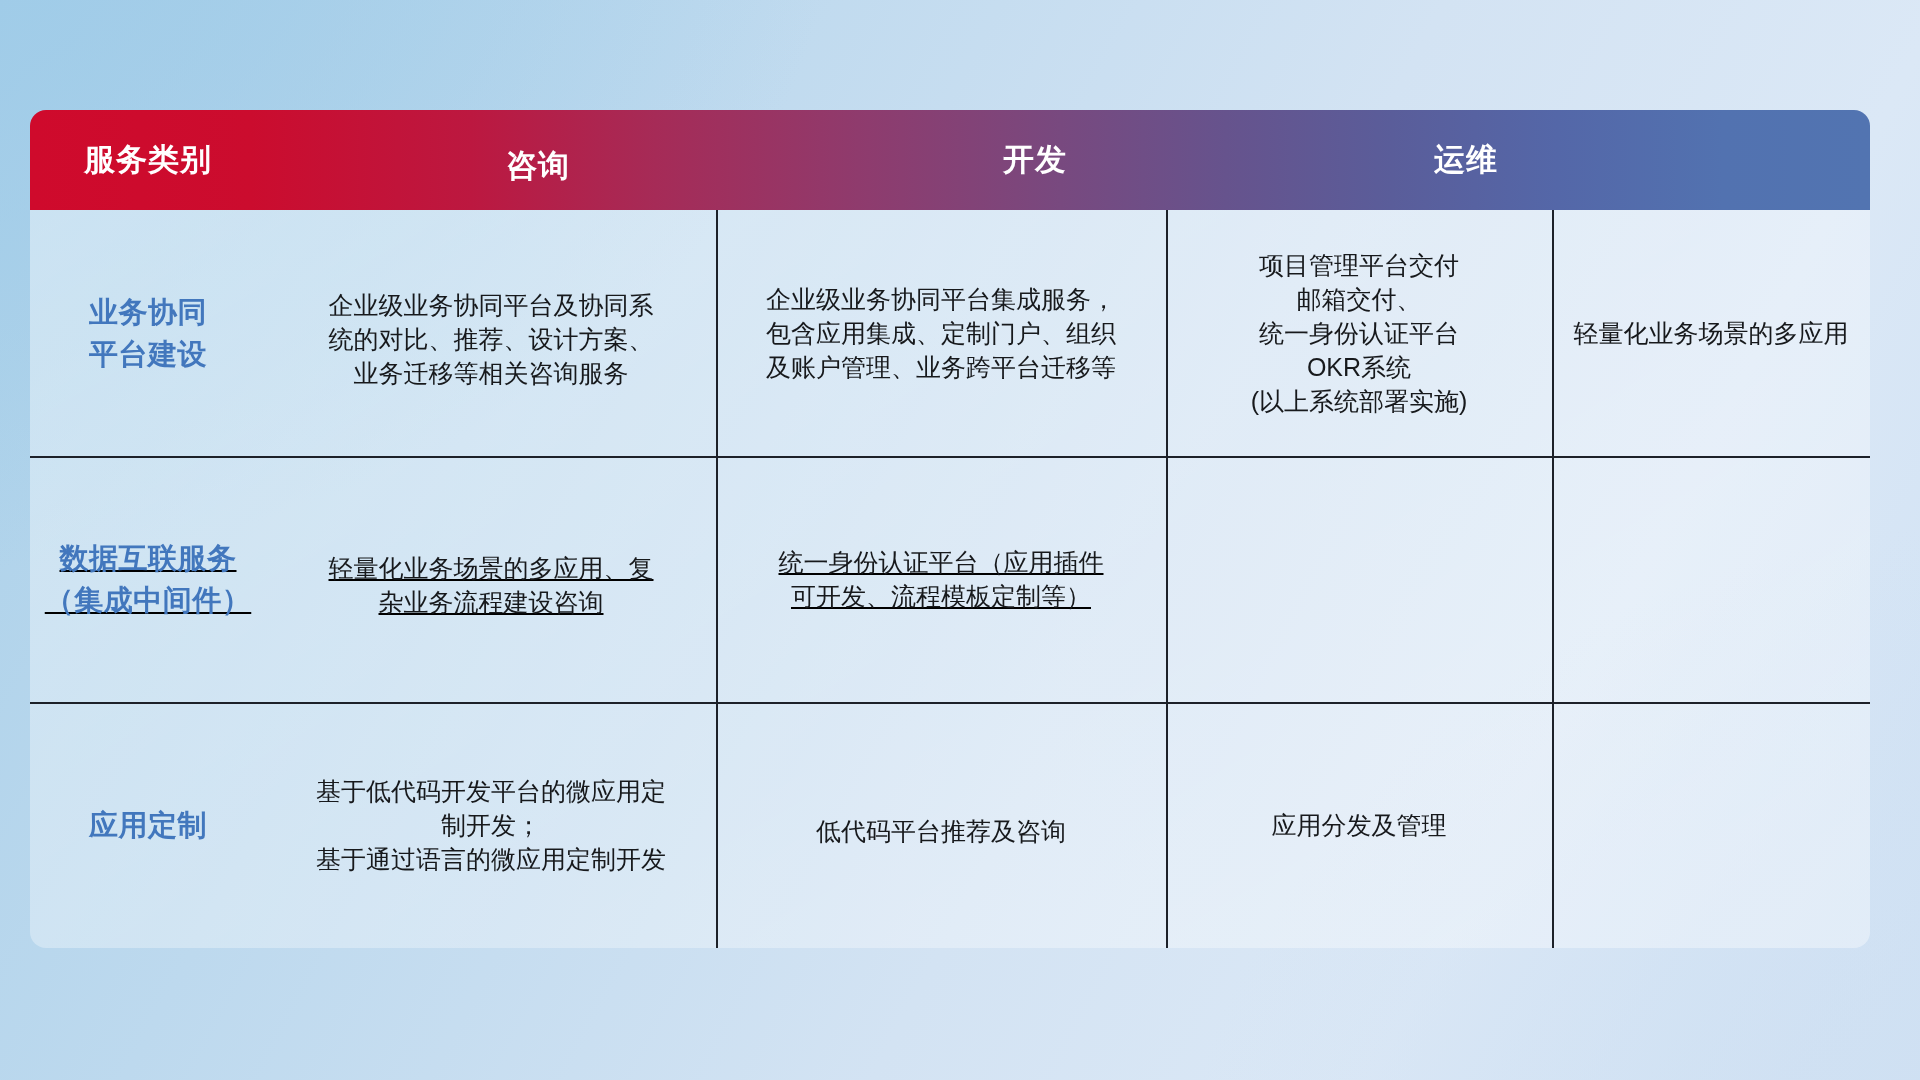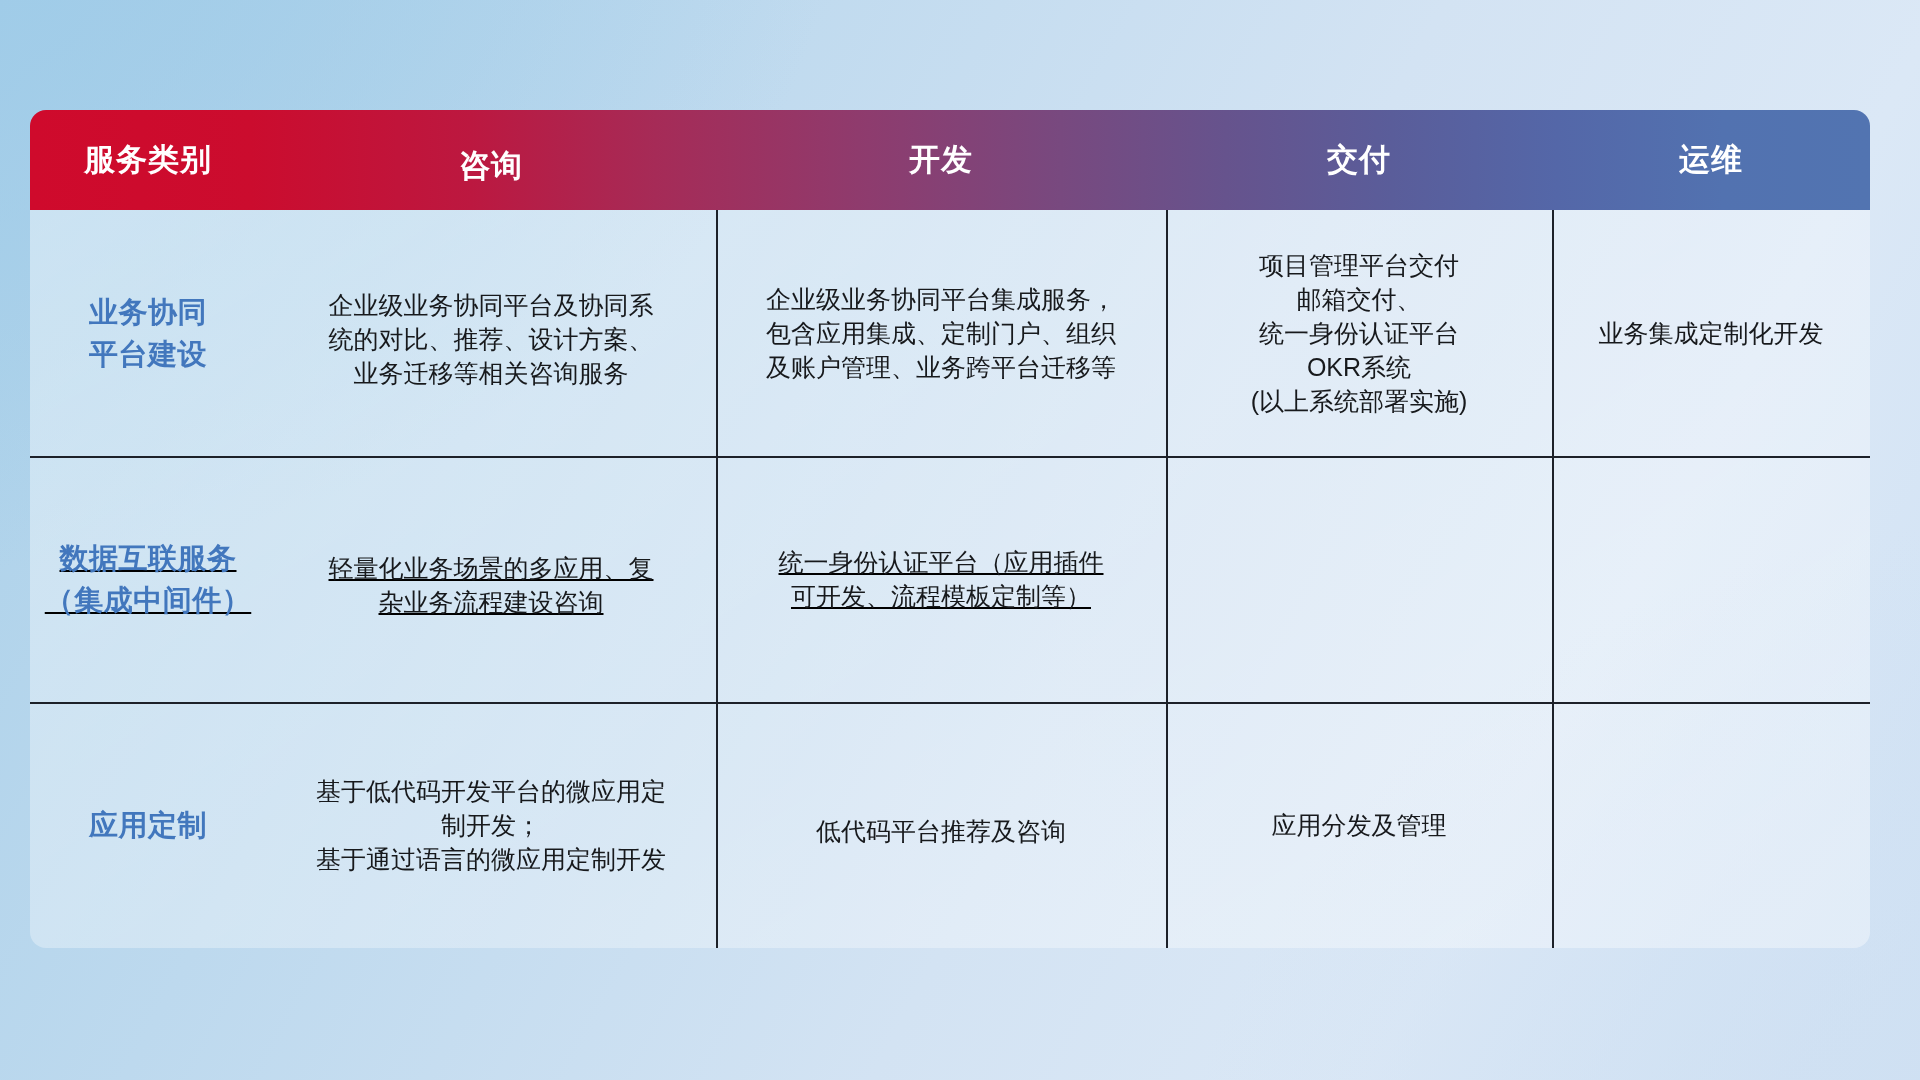--- a/index.html
+++ b/index.html
@@ -25,20 +25,21 @@
   .thead {
     position:absolute; left:0; top:0;
     width:100%; height:100px;
     border-radius:16px 16px 0 0;
     background:linear-gradient(90deg,
       #cf0a2c 0%, #cb0c2e 12%, #bc1840 24%, #a62b57 34%,
       #8f3b6d 45%, #78497f 56%, #66538d 65%, #5a5d9a 74%,
       #5467a8 83%, #5272b0 92%, #5274b1 100%);
     display:flex;
     z-index:3;
+    gap:47px;
   }
   .th {
     display:flex; align-items:center; justify-content:center;
     color:#ffffff;
     font-size:31px;
     font-weight:bold;
     letter-spacing:1px;
   }
 
   
@@ -93,21 +94,20 @@
 </style>
 </head>
 <body>
 
 <div class="panel">
 
   <div class="thead">
     <div class="th c0">服务类别</div>
     <div class="th c1">咨询</div>
     <div class="th c2">开发</div>
-    <div class="th c3">交付</div>
     <div class="th c4">运维</div>
   </div>
 
   <div class="tbody">
 
     <div class="vline v1"></div>
     <div class="vline v2"></div>
     <div class="vline v3"></div>
 
     <div class="trow r1">
@@ -117,21 +117,21 @@
 统的对比、推荐、设计方案、
 业务迁移等相关咨询服务</div>
       <div class="td c2">企业级业务协同平台集成服务，
 包含应用集成、定制门户、组织
 及账户管理、业务跨平台迁移等</div>
       <div class="td c3">项目管理平台交付
 邮箱交付、
 统一身份认证平台
 OKR系统
 (以上系统部署实施)</div>
-      <div class="td c4">业务集成定制化开发</div>
+      <div class="td c4">轻量化业务场景的多应用</div>
     </div>
 
     <div class="trow r2">
       <div class="td label c0">数据互联服务
 （集成中间件）</div>
       <div class="td c1">轻量化业务场景的多应用、复
 杂业务流程建设咨询</div>
       <div class="td c2">统一身份认证平台（应用插件
 可开发、流程模板定制等）</div>
       <div class="td c3"></div>

